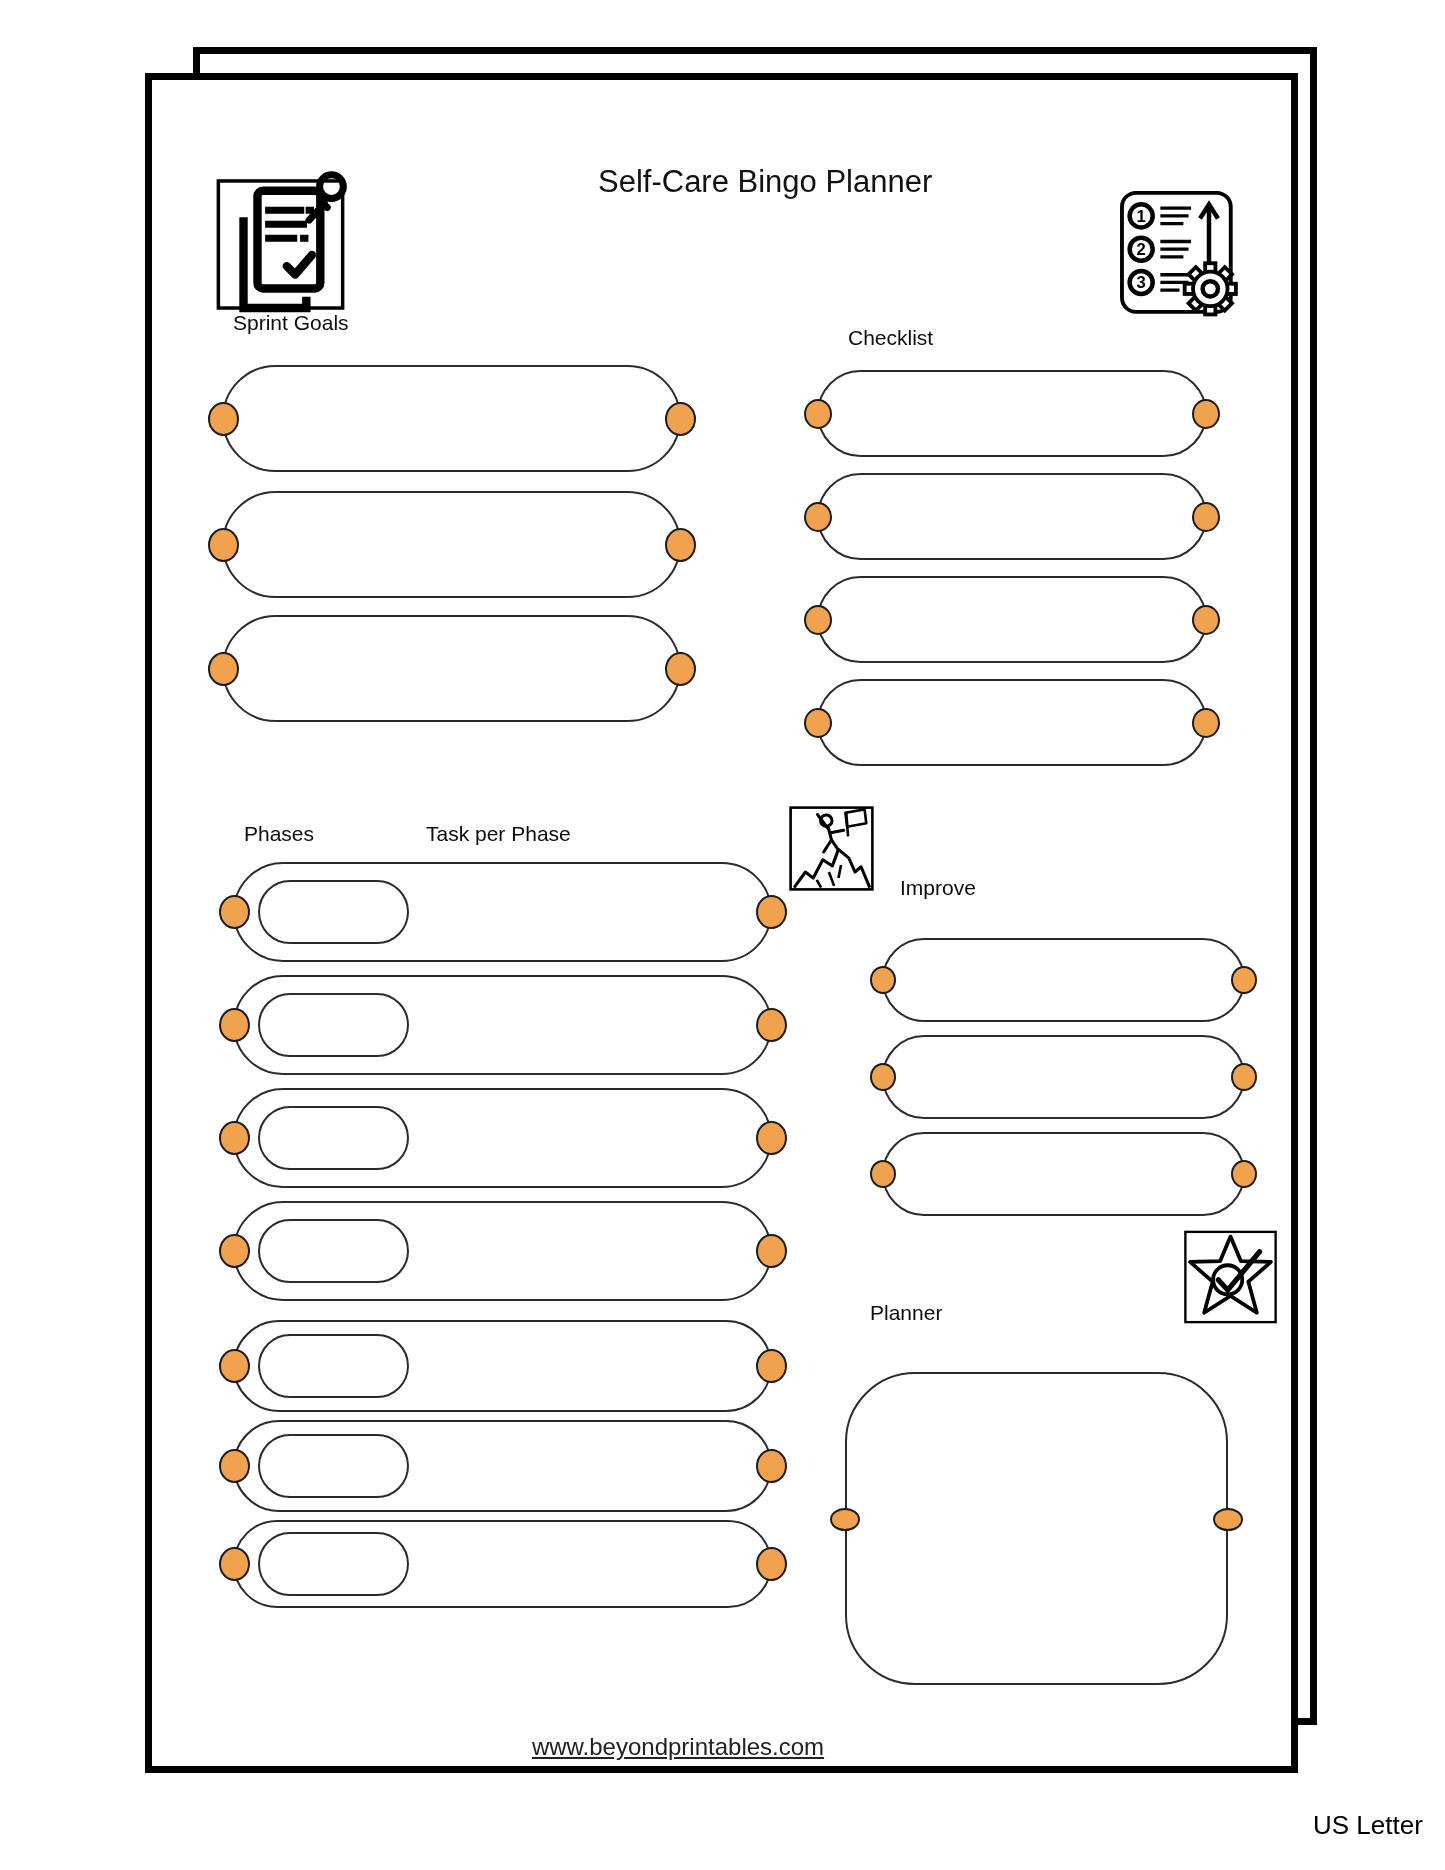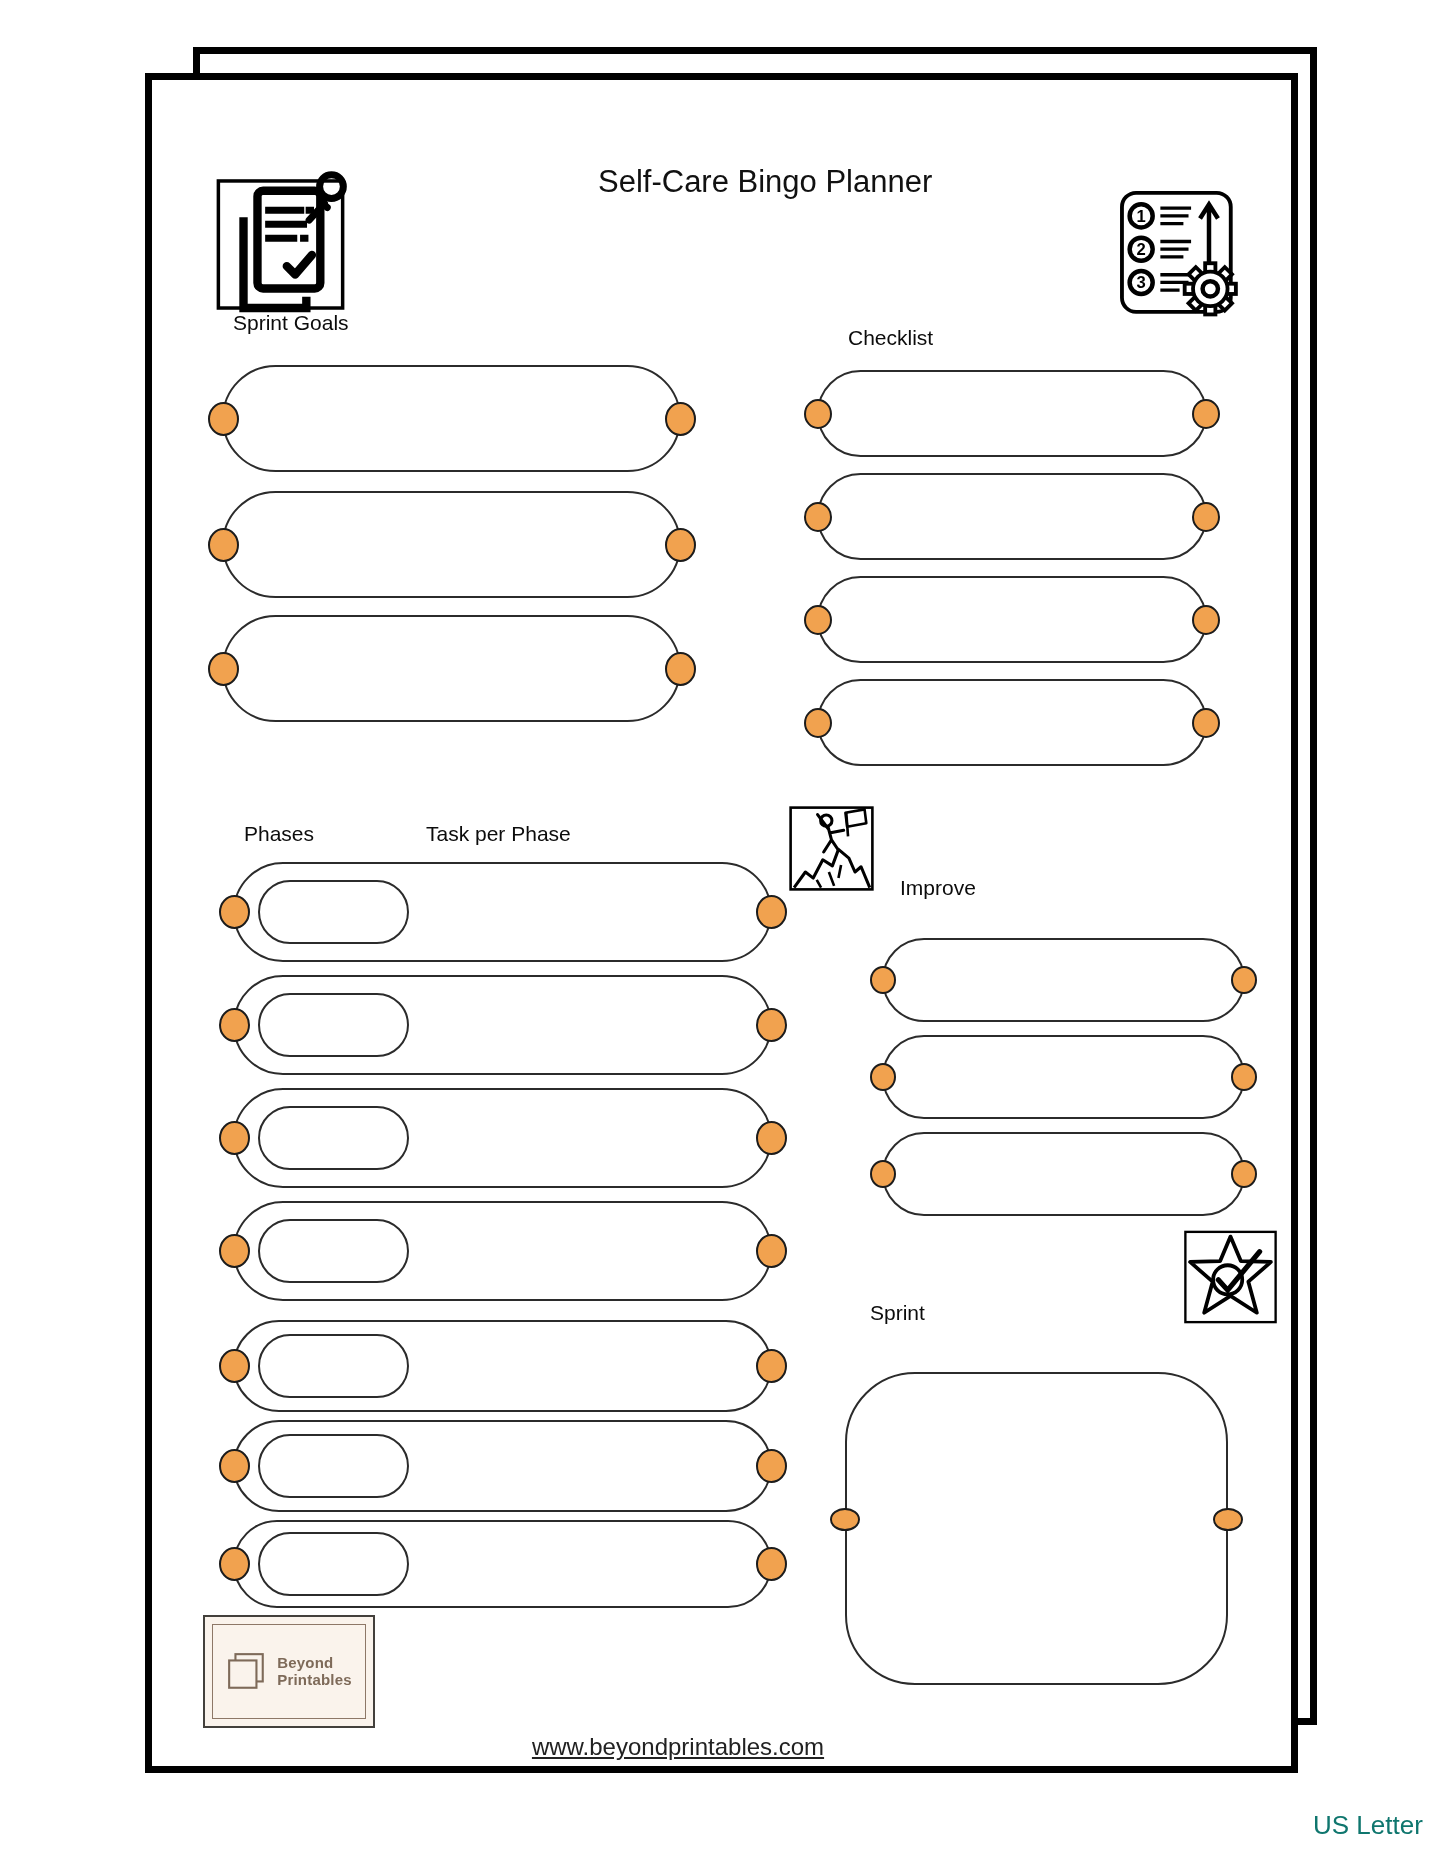--- a/index.html
+++ b/index.html
@@ -18,21 +18,21 @@
   .summary-box{position:absolute;left:845px;top:1372px;width:383px;height:313px;
        border:2px solid #2b2b2b;border-radius:70px;background:#fff;box-sizing:border-box;z-index:3;}
   .icon{position:absolute;z-index:6;}
   .logo{position:absolute;left:203px;top:1615px;width:172px;height:113px;background:#FAF3EC;
         border:2px solid #43403c;box-sizing:border-box;z-index:6;}
   .logo-inner{position:absolute;inset:7px;border:1.5px solid #8d7767;display:flex;
         align-items:center;justify-content:center;gap:9px;}
   .logo-text{color:#7E6A59;font-size:15px;font-weight:700;line-height:1.12;letter-spacing:.2px;}
   .footer-url{position:absolute;left:500px;top:1733px;width:356px;text-align:center;
         font-size:24px;color:#222;text-decoration:underline;z-index:6;}
-  .size-caption{position:absolute;left:1313px;top:1810px;font-size:26px;color:#0f766e;z-index:6;}
+  .size-caption{position:absolute;left:1313px;top:1810px;font-size:26px;color:#000000;z-index:6;}
   svg{display:block;}
 </style>
 </head>
 <body>
 
 <div class="canvas">
 
   <div class="sheet back-sheet"></div>
   <div class="sheet front-sheet"></div>
 
@@ -77,21 +77,21 @@
       </g>
     </svg>
   </div>
 
   <div class="title">Self-Care Bingo Planner</div>
   <div class="label" style="left:233px;top:311px;">Sprint Goals</div>
   <div class="label" style="left:848px;top:326px;">Checklist</div>
   <div class="label" style="left:244px;top:822px;">Phases</div>
   <div class="label" style="left:426px;top:822px;">Task per Phase</div>
   <div class="label" style="left:900px;top:876px;">Improve</div>
-  <div class="label" style="left:870px;top:1301px;">Sprint</div>
+  <div class="label" style="left:870px;top:1301px;">Planner</div>
 
   <div class="icon" style="left:788px;top:804px;width:87px;height:89px;">
     <svg viewBox="0 0 100 100" width="87" height="89" fill="none" stroke="#000">
       <rect x="3" y="3" width="94" height="94" stroke-width="3"></rect>
       <path d="M7 95 L20 77 L29 84 L40 63 L51 70 L58 51 L70 61 L77 77 L84 71 L94 95" stroke-width="3.5" stroke-linejoin="round"></path>
       <path d="M47 77 L53 93 M61 69 L58 84 M33 86 L38 95" stroke-width="3"></path>
       <circle cx="44" cy="18" r="6.5" stroke-width="3.5"></circle>
       <path d="M46 25 L50 40 M46 27 L34 11 M49 32 L64 29 M50 40 L41 54 M50 40 L58 52" stroke-width="3.5" stroke-linecap="round"></path>
       <path d="M67 9 L69 36" stroke-width="3"></path>
       <path d="M66 9 L88 5 L90 21 L68 25 Z" stroke-width="3" stroke-linejoin="round"></path>
@@ -165,29 +165,17 @@
       <div class="pill" style="left: 233px; top: 1520px; width: 539px; height: 88px; border-radius: 44px;"></div>
       <div class="pill inner-box" style="left: 258px; top: 1532px; width: 151px; height: 64px; border-radius: 32px;"></div>
       <div class="dot" style="left: 218.5px; top: 1547px; width: 31px; height: 34px;"></div>
       <div class="dot" style="left: 755.5px; top: 1547px; width: 31px; height: 34px;"></div>
     </div>
 
   <div class="summary-box"></div>
   <div class="dot" style="left:830px;top:1508px;width:30px;height:23px;"></div>
   <div class="dot" style="left:1213px;top:1508px;width:30px;height:23px;"></div>
 
-  <div class="logo">
-    <div class="logo-inner">
-      <svg viewBox="0 0 40 40" width="42" height="42" fill="none" stroke="#7E6A59">
-        <rect x="9" y="3" width="26" height="26" stroke-width="2"></rect>
-        <rect x="3" y="9" width="26" height="26" stroke-width="2" fill="#FAF3EC"></rect>
-      </svg>
-      <div class="logo-text">
-        <div>Beyond</div>
-        <div>Printables</div>
-      </div>
-    </div>
-  </div>
 
   <div class="footer-url">www.beyondprintables.com</div>
   <div class="size-caption">US Letter</div>
 
 </div>
 
 </body></html>

